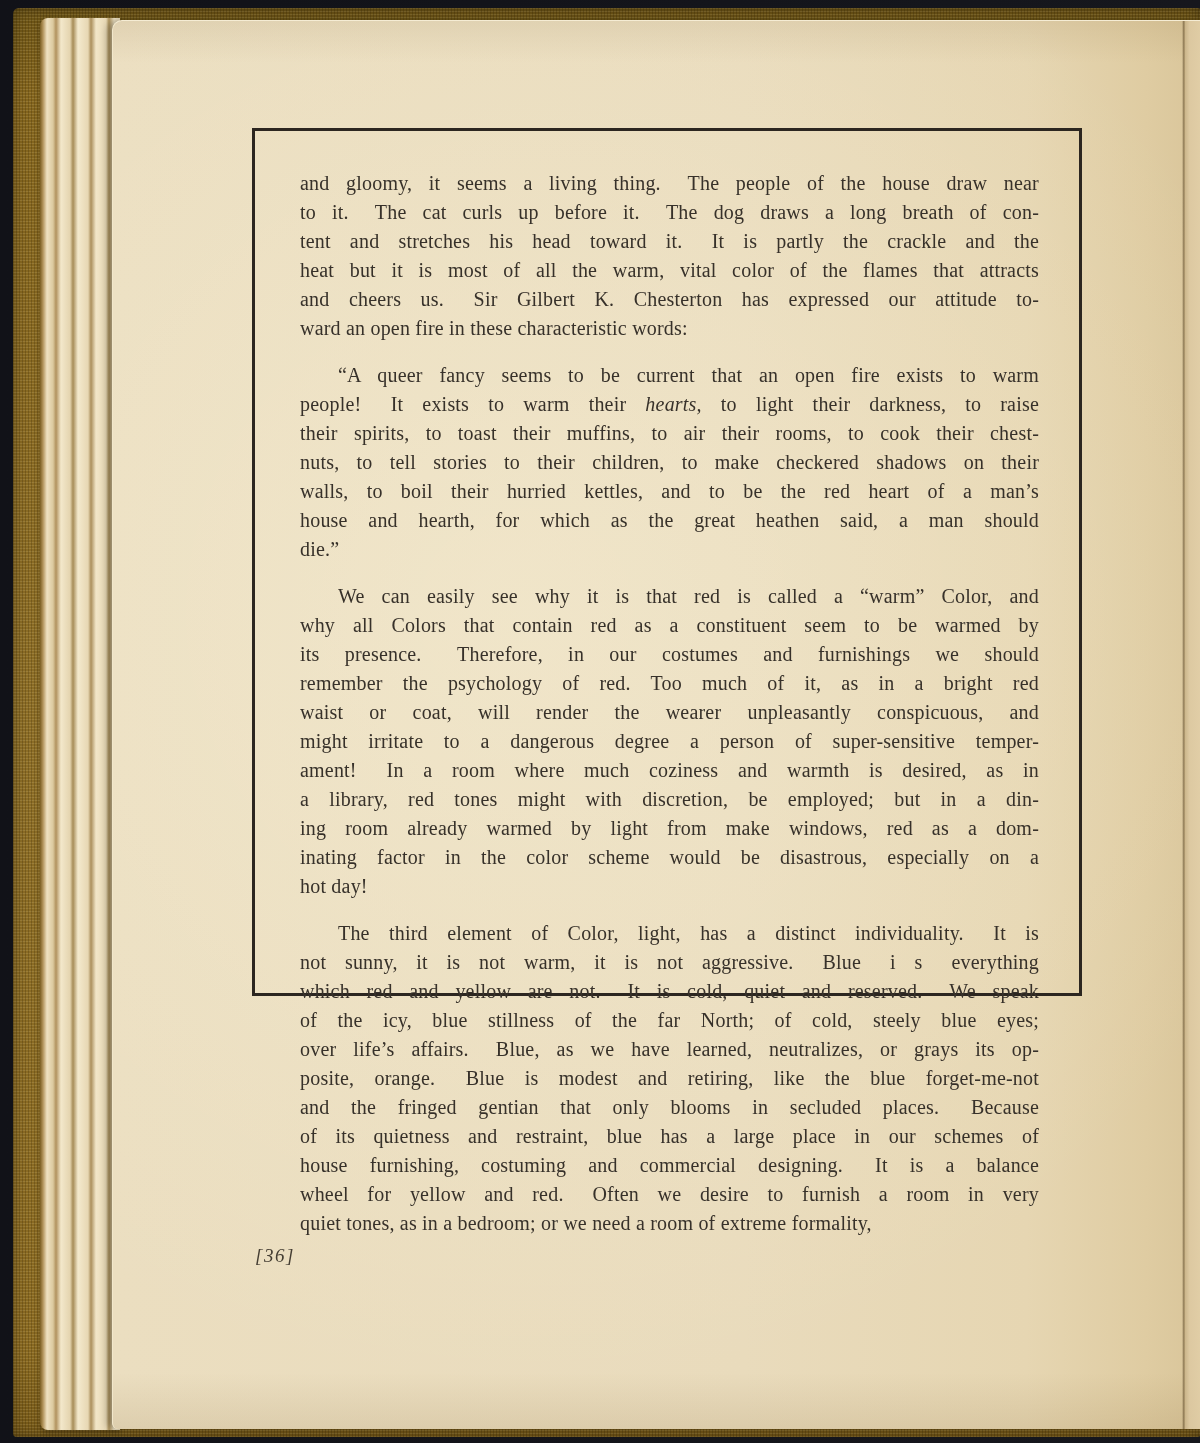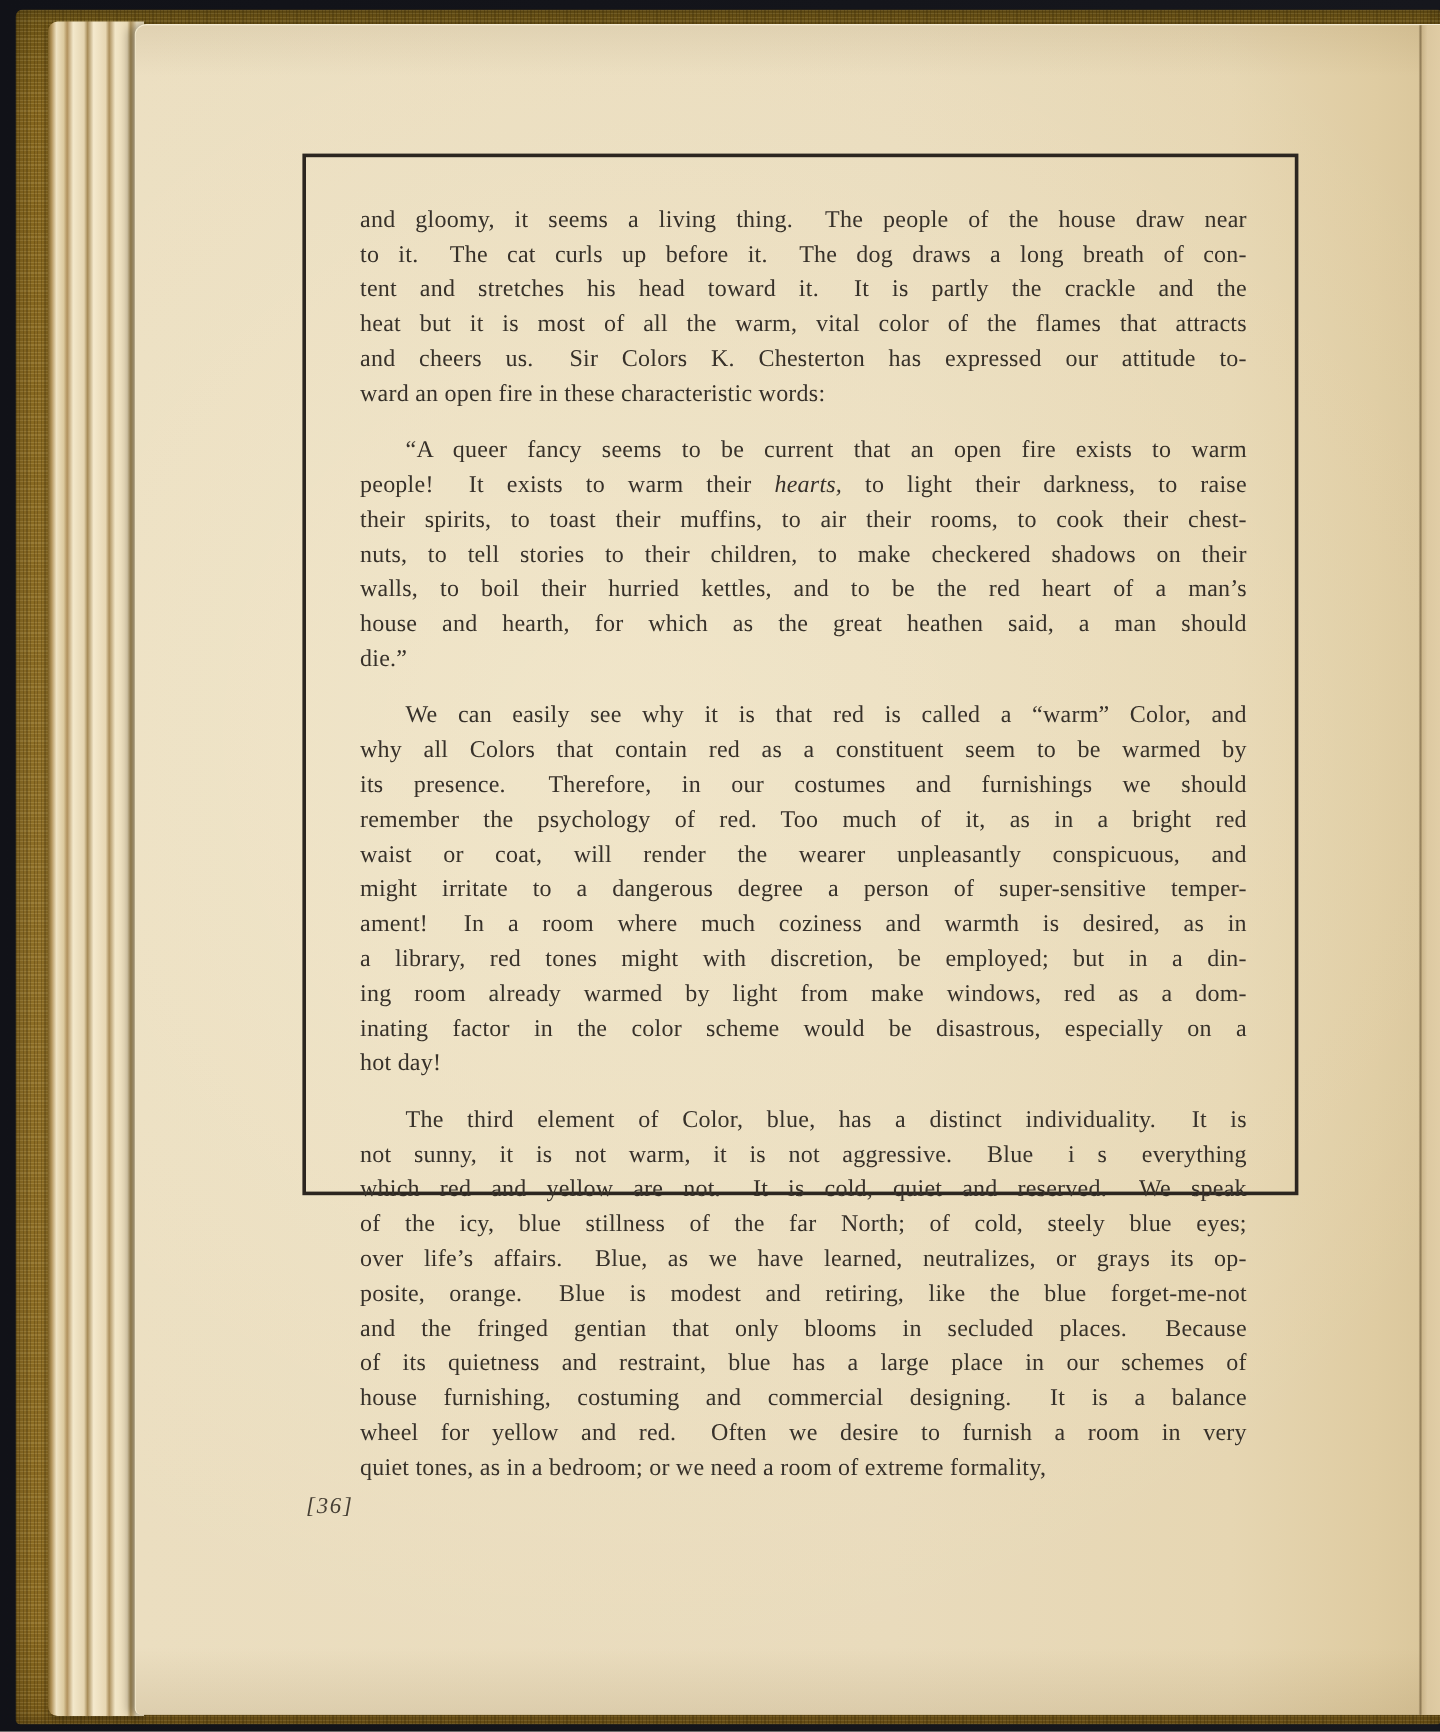--- a/index.html
+++ b/index.html
@@ -80,21 +80,21 @@
   <div class="fold-shade"></div>
   <div class="fold-line"></div>
 
   <div class="frame">
     <div class="text-block">
         <div class="para">
           <div class="line">and gloomy, it seems a living thing.  The people of the house draw near</div>
           <div class="line">to it.  The cat curls up before it.  The dog draws a long breath of con-</div>
           <div class="line">tent and stretches his head toward it.  It is partly the crackle and the</div>
           <div class="line">heat but it is most of all the warm, vital color of the flames that attracts</div>
-          <div class="line">and cheers us.  Sir Colors K. Chesterton has expressed our attitude to-</div>
+          <div class="line">and cheers us.  Sir Gilbert K. Chesterton has expressed our attitude to-</div>
           <div class="line last">ward an open fire in these characteristic words:</div>
         </div>
         <div class="para gap">
           <div class="line indent">“A queer fancy seems to be current that an open fire exists to warm</div>
           <div class="line">people!  It exists to warm their <i>hearts,</i> to light their darkness, to raise</div>
           <div class="line">their spirits, to toast their muffins, to air their rooms, to cook their chest-</div>
           <div class="line">nuts, to tell stories to their children, to make checkered shadows on their</div>
           <div class="line">walls, to boil their hurried kettles, and to be the red heart of a man’s</div>
           <div class="line">house and hearth, for which as the great heathen said, a man should</div>
           <div class="line last">die.”</div>
@@ -106,21 +106,21 @@
           <div class="line">remember the psychology of red. Too much of it, as in a bright red</div>
           <div class="line">waist or coat, will render the wearer unpleasantly conspicuous, and</div>
           <div class="line">might irritate to a dangerous degree a person of super-sensitive temper-</div>
           <div class="line">ament!  In a room where much coziness and warmth is desired, as in</div>
           <div class="line">a library, red tones might with discretion, be employed; but in a din-</div>
           <div class="line">ing room already warmed by light from make windows, red as a dom-</div>
           <div class="line">inating factor in the color scheme would be disastrous, especially on a</div>
           <div class="line last">hot day!</div>
         </div>
         <div class="para gap">
-          <div class="line indent">The third element of Color, blue, has a distinct individuality.  It is</div>
+          <div class="line indent">The third element of Color, light, has a distinct individuality.  It is</div>
           <div class="line">not sunny, it is not warm, it is not aggressive.  Blue  i s  everything</div>
           <div class="line">which red and yellow are not.  It is cold, quiet and reserved.  We speak</div>
           <div class="line">of the icy, blue stillness of the far North; of cold, steely blue eyes;</div>
           <div class="line">over life’s affairs.  Blue, as we have learned, neutralizes, or grays its op-</div>
           <div class="line">posite, orange.  Blue is modest and retiring, like the blue forget-me-not</div>
           <div class="line">and the fringed gentian that only blooms in secluded places.  Because</div>
           <div class="line">of its quietness and restraint, blue has a large place in our schemes of</div>
           <div class="line">house furnishing, costuming and commercial designing.  It is a balance</div>
           <div class="line">wheel for yellow and red.  Often we desire to furnish a room in very</div>
           <div class="line last">quiet tones, as in a bedroom; or we need a room of extreme formality,</div>

